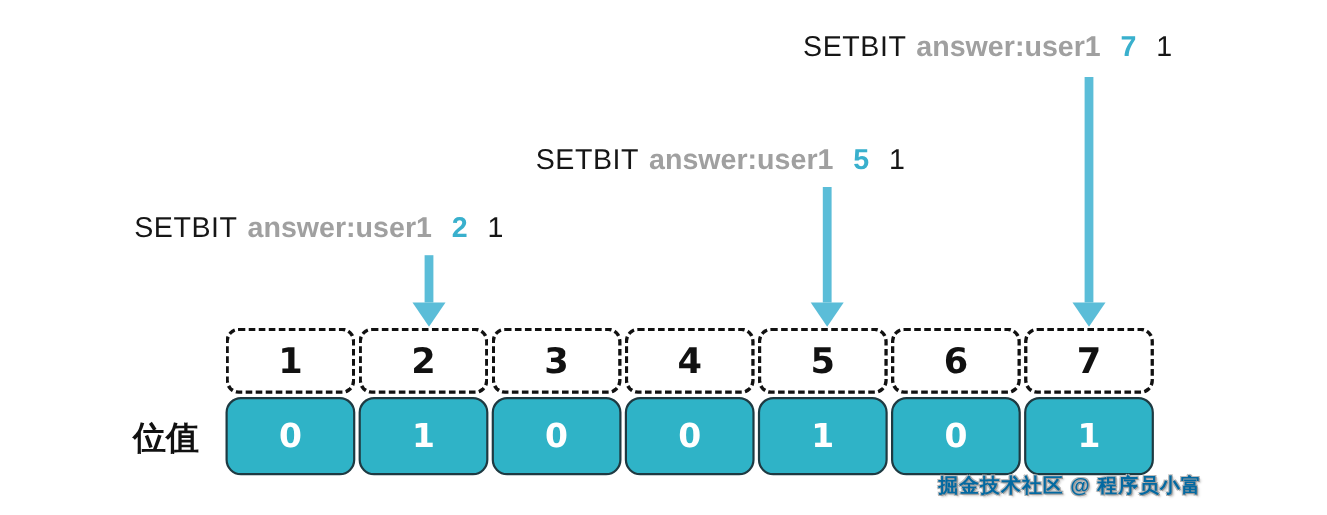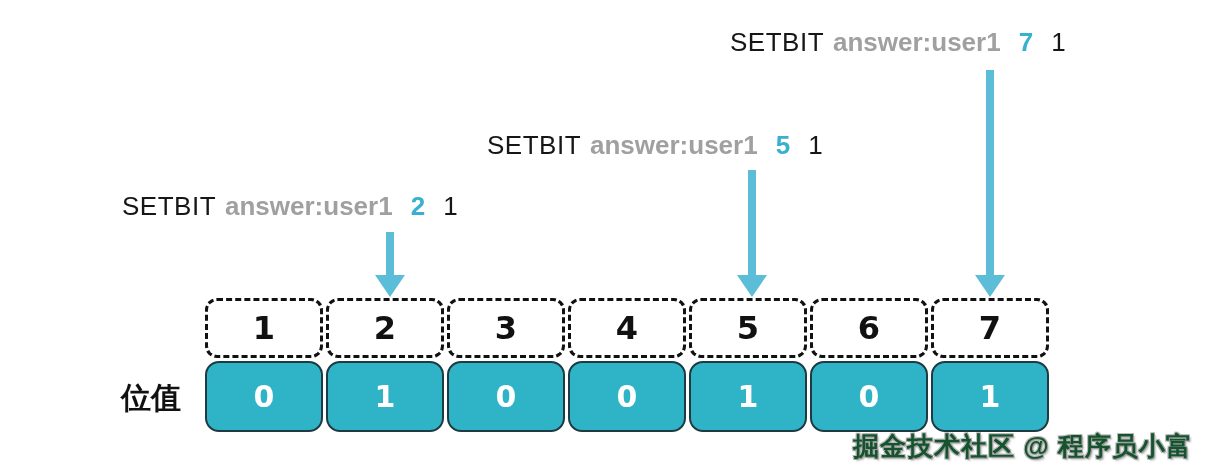--- a/index.html
+++ b/index.html
@@ -85,24 +85,24 @@
     border-radius:14px;
     background:var(--cell-fill);
     display:flex;align-items:center;justify-content:center;
     font-size:30px;font-weight:bold;color:#ffffff;
     font-family:"DejaVu Sans", sans-serif;
   }
   
   #watermark{
     position:absolute;
     left:853px;top:429px;
-    font-size:26px;
+    font-size:18px;
     font-weight:bold;
     letter-spacing:1px;
-    color:#14532d;
+    color:#0369a1;
     text-shadow:
       1px 1px 0 #9a9a9a,
      -1px -1px 0 #bdbdbd,
       1px -1px 0 #b0b0b0,
      -1px 1px 0 #b0b0b0,
       2px 2px 2px rgba(120,120,120,0.45);
     z-index:5;
     white-space:nowrap;
   }
 </style>

